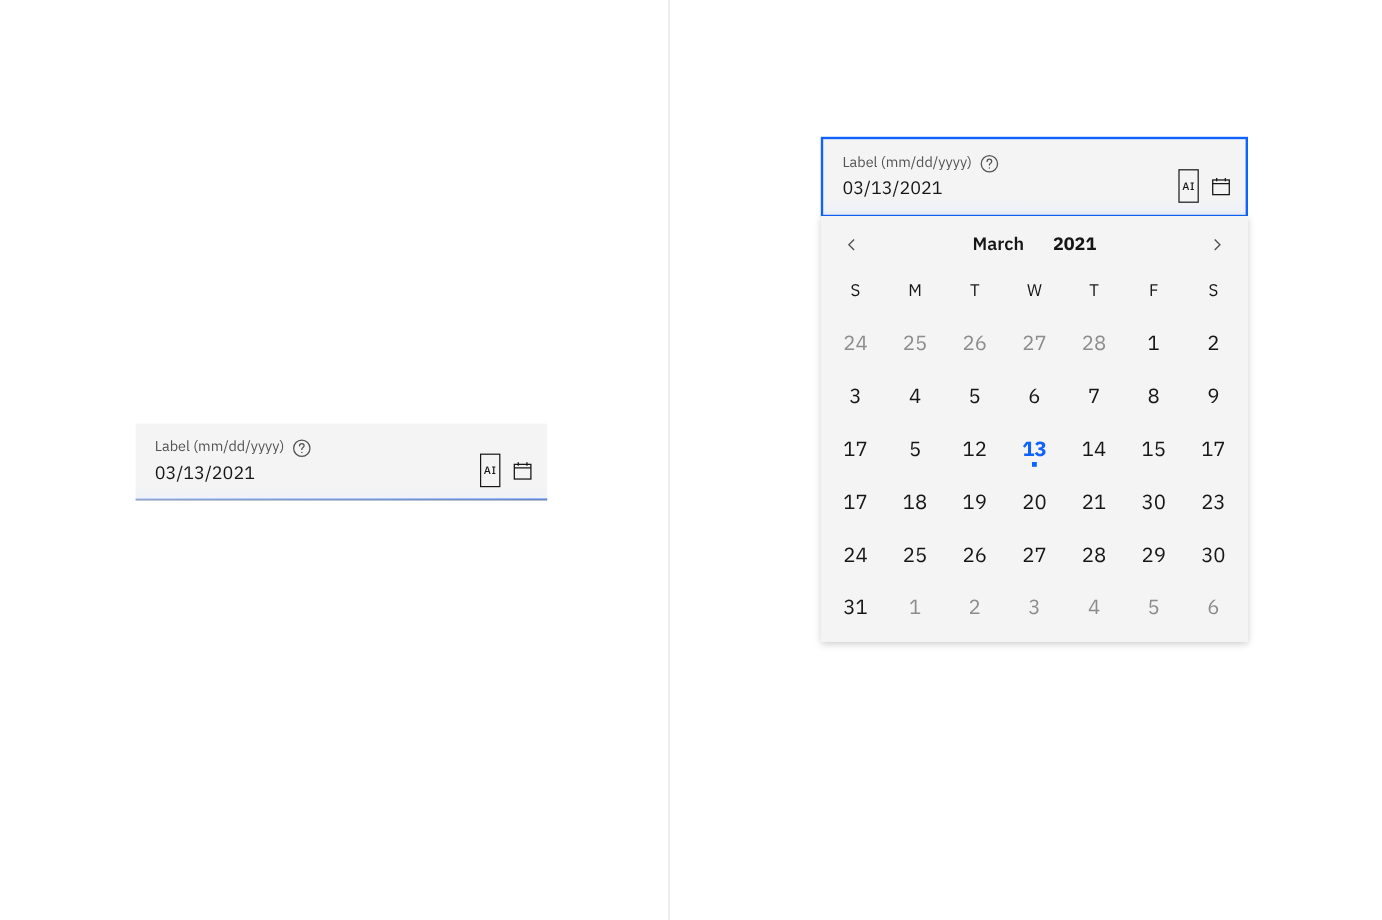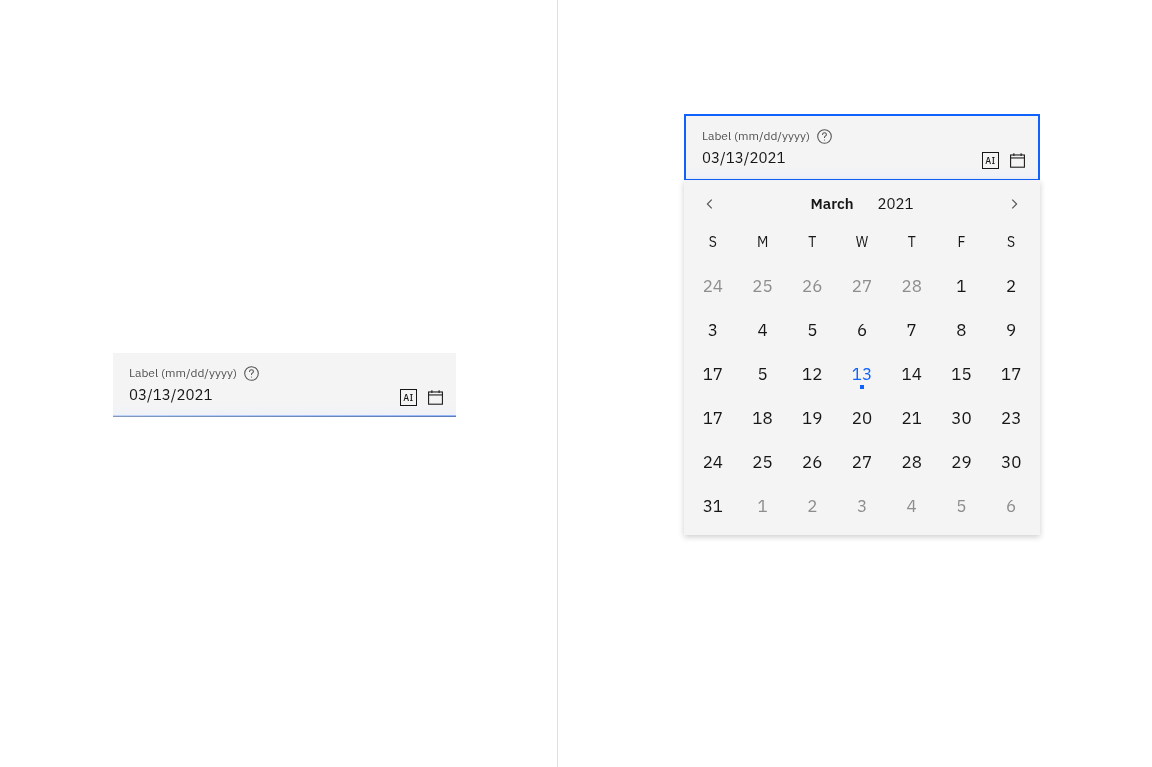--- a/index.html
+++ b/index.html
@@ -55,21 +55,21 @@
   .dateinput .icons {
     position: absolute;
     right: 12px;
     bottom: 10px;
     display: flex;
     gap: 10px;
     align-items: center;
   }
   .icon-svg { width: 17px; height: 17px; display: block; }
   .ai-box {
-    width: 17px; height: 17px;
+    width: 17px; height: 28px;
     border: 1px solid #161616;
     display: flex; align-items: center; justify-content: center;
     font-size: 9px; font-weight: 500; letter-spacing: .5px;
     color: #161616;
   }
 
   
   .panel-right {
     position: absolute;
     left: 684px;
@@ -105,21 +105,21 @@
     display: flex; align-items: center; justify-content: center;
     color: #525252;
   }
   .cal-header .nav.prev { left: 6px; }
   .cal-header .nav.next { right: 6px; }
   .cal-title {
     font-size: 15px;
     color: #161616;
   }
   .cal-title .month { font-weight: 600; }
-  .cal-title .year { font-weight: 400; margin-left: 24px; }
+  .cal-title .year { font-weight: 700; margin-left: 24px; }
 
   .cal-grid {
     display: grid;
     grid-template-columns: repeat(7, 1fr);
     text-align: center;
     row-gap: 2px;
   }
   .cal-dow {
     font-size: 14px;
     color: #161616;
@@ -131,21 +131,21 @@
     height: 42px;
     display: flex;
     align-items: center;
     justify-content: center;
     position: relative;
     cursor: pointer;
   }
   .cal-day.outside { color: #8d8d8d; cursor: default; }
   .cal-day.selected {
     color: #0f62fe;
-    font-weight: 400;
+    font-weight: 700;
   }
   .cal-day.selected::after {
     content: "";
     position: absolute;
     width: 4px; height: 4px;
     background: #0f62fe;
     bottom: 6px;
     left: 50%; transform: translateX(-50%);
   }
 </style>

